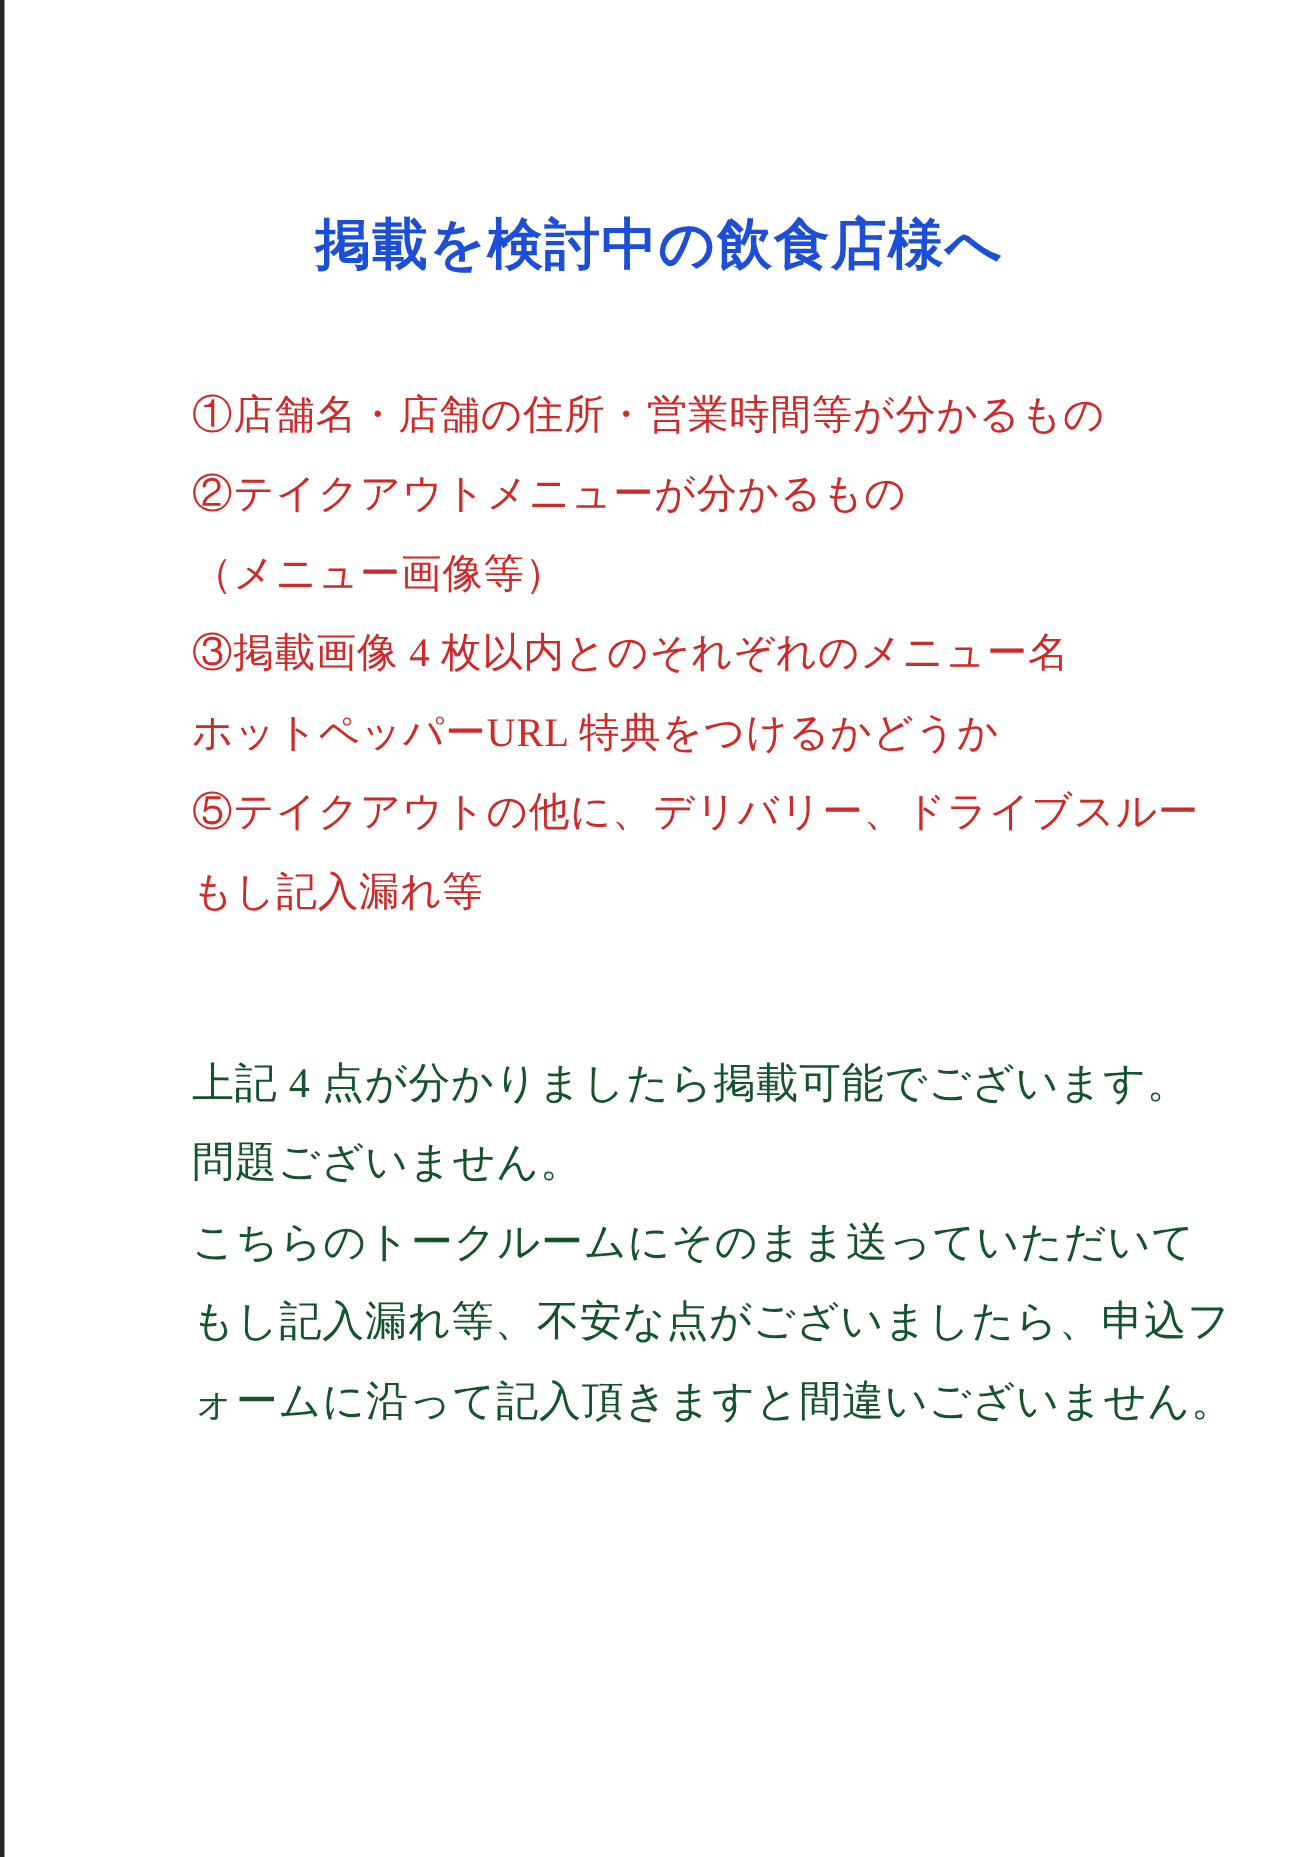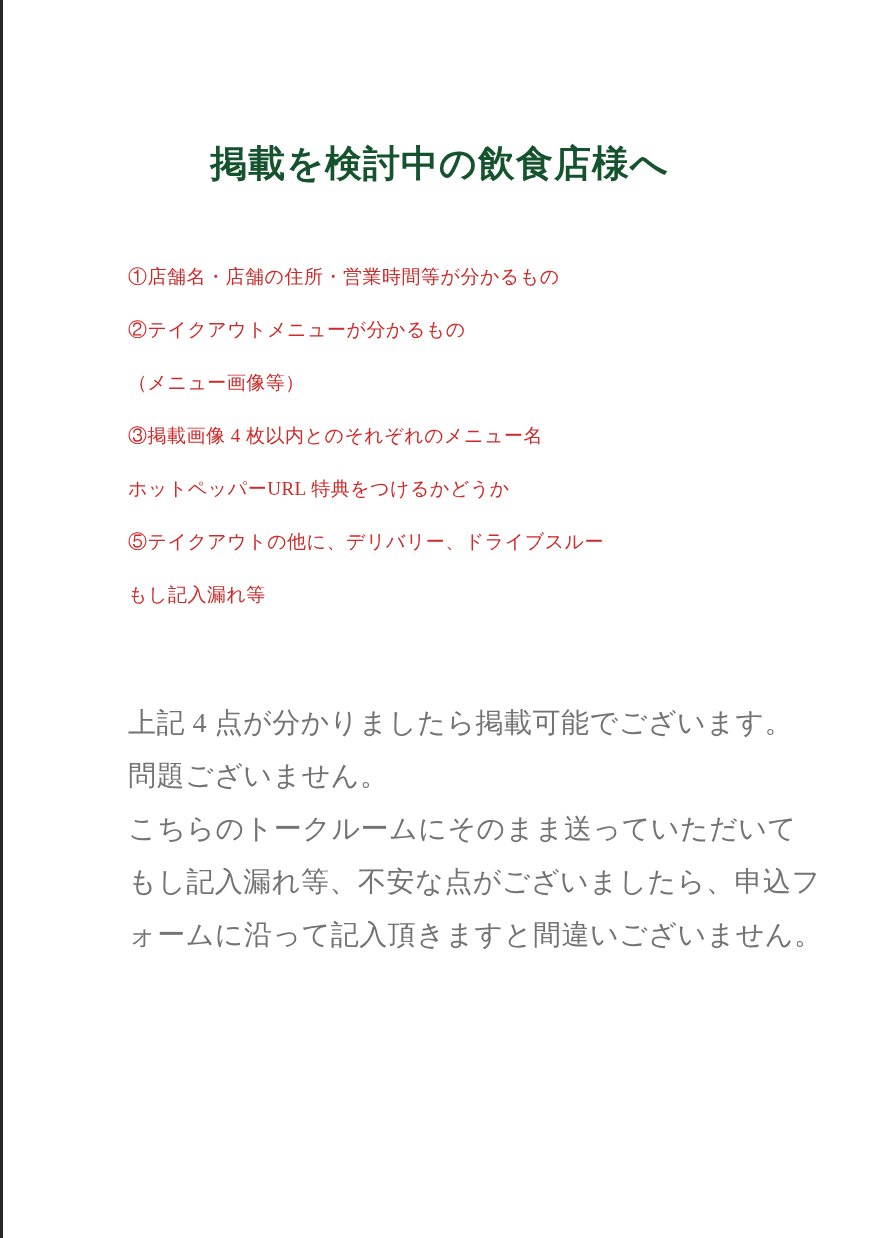--- a/index.html
+++ b/index.html
@@ -17,48 +17,48 @@
     font-family: "Liberation Serif", "DejaVu Serif", serif;
     overflow: hidden;
   }
   .title {
     margin: 0;
     padding-top: 140px;
     text-align: center;
     font-size: 37px;
     font-weight: 600;
     letter-spacing: 1px;
-    color: #14532d;
+    color: #1d4ed8;
     line-height: 1.3;
   }
   .req-list {
     margin-top: 62px;
     padding-left: 125px;
     padding-right: 60px;
   }
   .req-list p {
     margin: 0;
-    font-size: 19px;
+    font-size: 27px;
     line-height: 53px;
     letter-spacing: 0.5px;
     color: #cd2a2a;
     font-weight: 500;
     white-space: nowrap;
   }
   .body-text {
     margin-top: 75px;
     padding-left: 125px;
     padding-right: 50px;
   }
   .body-text p {
     margin: 0;
     font-size: 28px;
     line-height: 53px;
     letter-spacing: 0.5px;
-    color: #737373;
+    color: #14532d;
     white-space: nowrap;
   }
 </style>
 </head>
 <body>
 
 <div class="page">
 
   <h1 class="title">掲載を検討中の飲食店様へ</h1>
 

